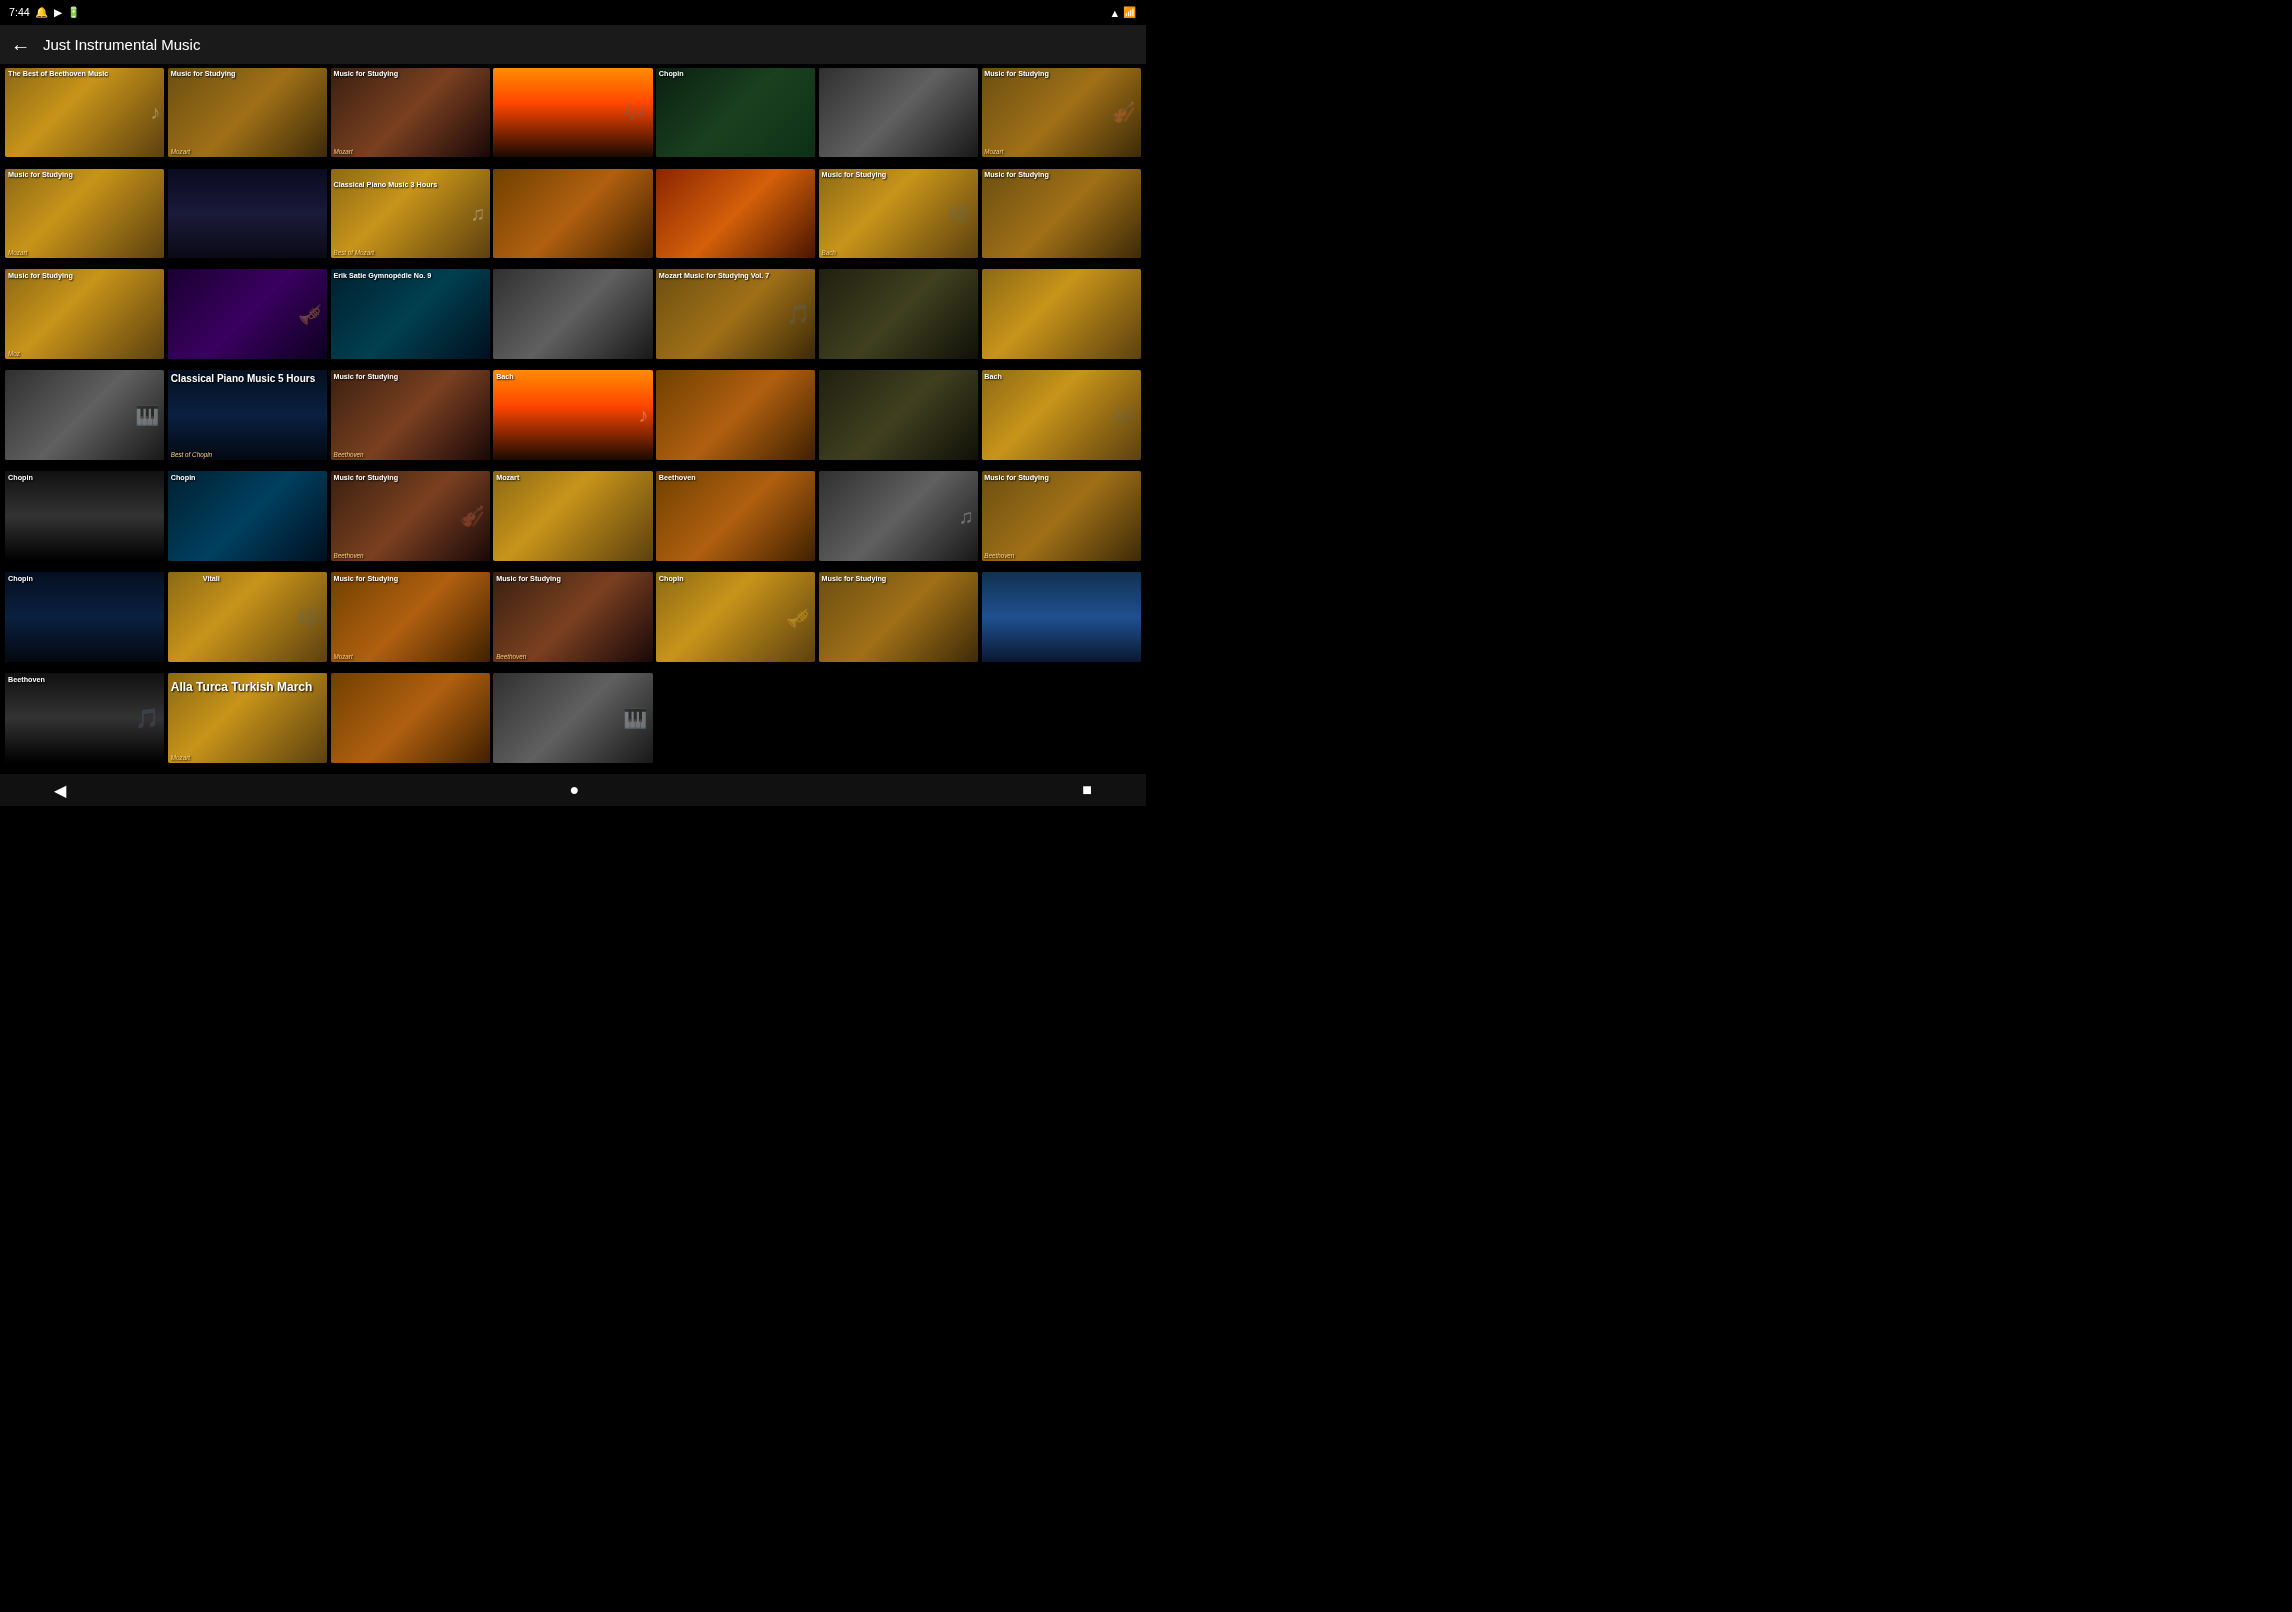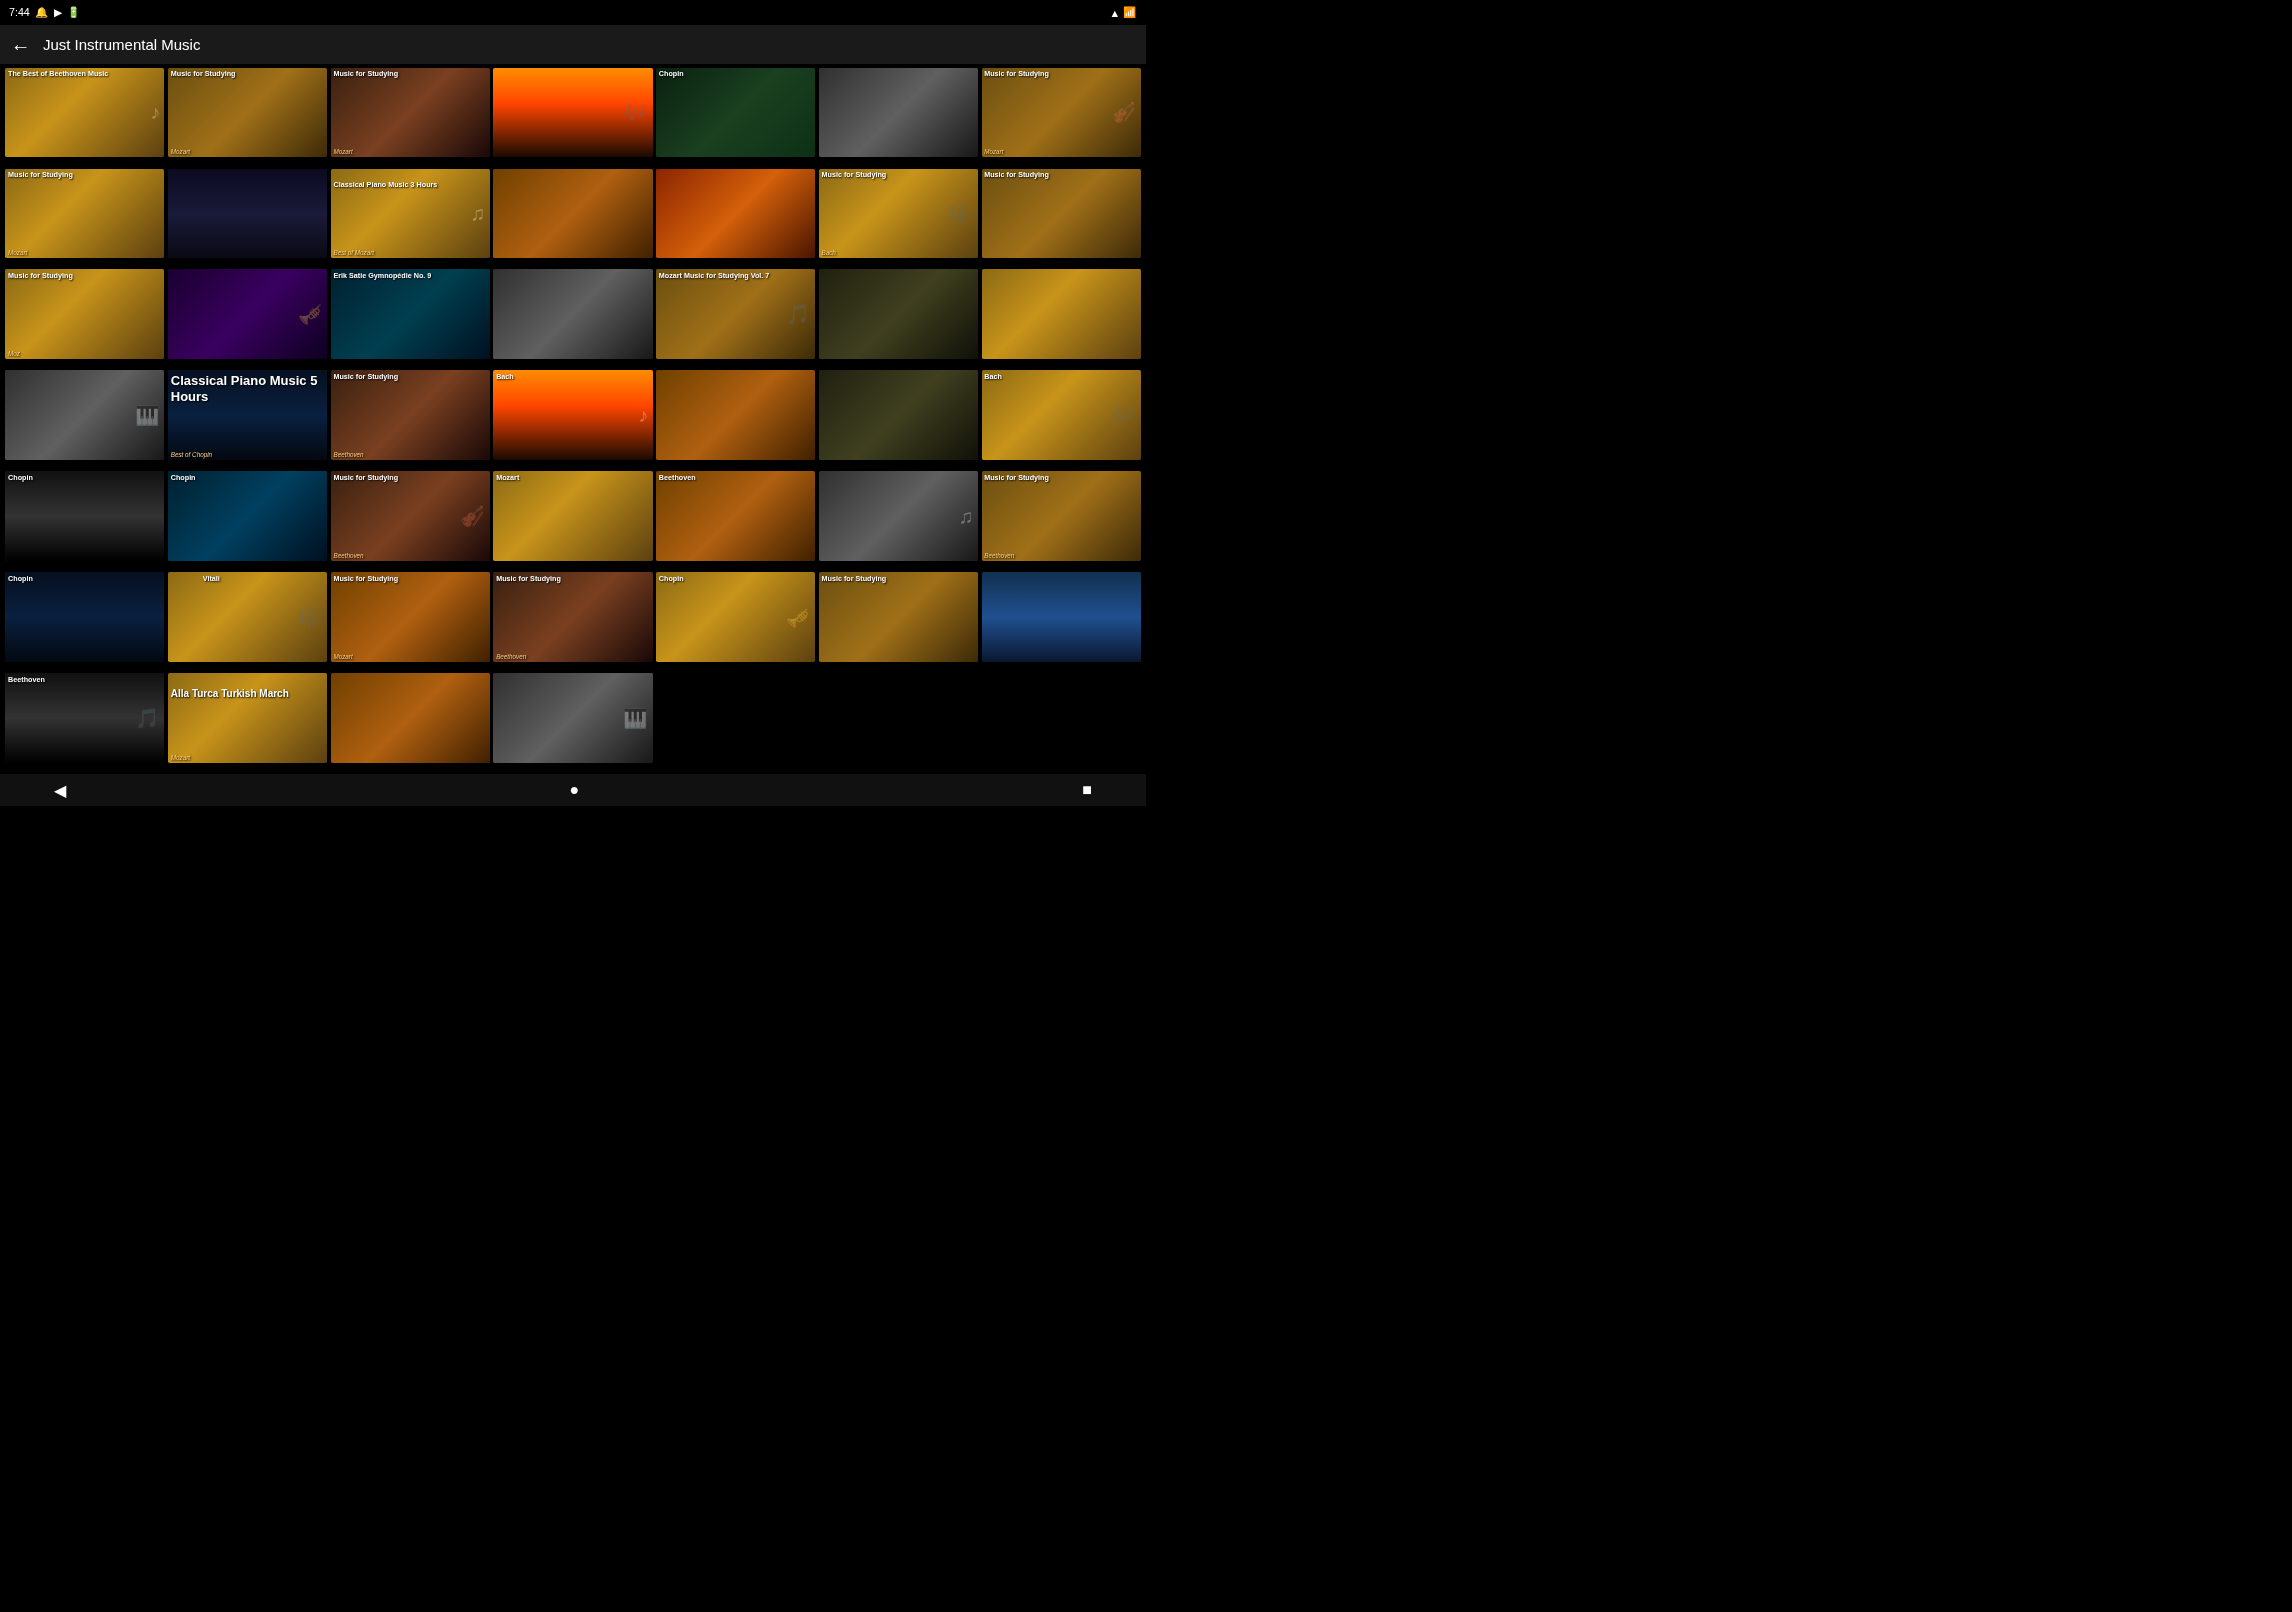--- a/index.html
+++ b/index.html
@@ -240,21 +240,21 @@
     <div class="card">
       <div class="card-bg theme-amber"></div>
     </div>
     <div class="card">
       <div class="card-bg theme-silver">
         <div style="position: absolute; right: 4.5px; top: 50%; transform: translateY(-50%); font-size: 19.7px; opacity: 0.3; color: rgb(255, 255, 255);">🎹</div>
       </div>
     </div>
     <div class="card">
       <div class="card-bg theme-blue"></div>
-      <div class="card-toplabel" style="position: absolute; top: 2.7px; left: 2.7px; right: 2.7px; font-size: 13px; font-weight: bold; color: rgb(255, 255, 255); text-shadow: rgb(0, 0, 0) 0.9px 0.9px 1.8px; line-height: 1.2;">Classical Piano Music 5 Hours</div>
+      <div class="card-toplabel" style="position: absolute; top: 2.7px; left: 2.7px; right: 2.7px; font-size: 10px; font-weight: bold; color: rgb(255, 255, 255); text-shadow: rgb(0, 0, 0) 0.9px 0.9px 1.8px; line-height: 1.2;">Classical Piano Music 5 Hours</div>
       <div style="position: absolute; bottom: 1.8px; left: 2.7px; font-size: 6.3px; color: rgb(255, 208, 128); font-style: italic; text-shadow: rgb(0, 0, 0) 0.9px 0.9px 1.8px;">Best of Chopin</div>
     </div>
     <div class="card">
       <div class="card-bg theme-warm"></div>
       <div class="card-toplabel" style="position: absolute; top: 2.7px; left: 2.7px; right: 2.7px; font-size: 7.2px; font-weight: bold; color: rgb(255, 255, 255); text-shadow: rgb(0, 0, 0) 0.9px 0.9px 1.8px; line-height: 1.2;">Music for Studying</div>
       <div style="position: absolute; bottom: 1.8px; left: 2.7px; font-size: 6.3px; color: rgb(255, 208, 128); font-style: italic; text-shadow: rgb(0, 0, 0) 0.9px 0.9px 1.8px;">Beethoven</div>
     </div>
     <div class="card">
       <div class="card-bg theme-sunset">
         <div style="position: absolute; right: 4.5px; top: 50%; transform: translateY(-50%); font-size: 19.7px; opacity: 0.3; color: rgb(255, 255, 255);">♪</div>
@@ -340,21 +340,21 @@
       <div class="card-bg theme-sky"></div>
     </div>
     <div class="card">
       <div class="card-bg theme-piano">
         <div style="position: absolute; right: 4.5px; top: 50%; transform: translateY(-50%); font-size: 19.7px; opacity: 0.3; color: rgb(255, 255, 255);">🎵</div>
       </div>
       <div class="card-toplabel" style="position: absolute; top: 2.7px; left: 2.7px; right: 2.7px; font-size: 7.2px; font-weight: bold; color: rgb(255, 255, 255); text-shadow: rgb(0, 0, 0) 0.9px 0.9px 1.8px; line-height: 1.2;">Beethoven</div>
     </div>
     <div class="card">
       <div class="card-bg theme-amber"></div>
-      <div class="card-toplabel" style="position: absolute; top: 15px; left: 2.7px; right: 2.7px; font-size: 10px; font-weight: bold; color: rgb(255, 255, 255); text-shadow: rgb(0, 0, 0) 0.9px 0.9px 1.8px; line-height: 1.2;">Alla Turca Turkish March</div>
+      <div class="card-toplabel" style="position: absolute; top: 7px; left: 2.7px; right: 2.7px; font-size: 12px; font-weight: bold; color: rgb(255, 255, 255); text-shadow: rgb(0, 0, 0) 0.9px 0.9px 1.8px; line-height: 1.2;">Alla Turca Turkish March</div>
       <div style="position: absolute; bottom: 1.8px; left: 2.7px; font-size: 6.3px; color: rgb(255, 208, 128); font-style: italic; text-shadow: rgb(0, 0, 0) 0.9px 0.9px 1.8px;">Mozart</div>
     </div>
     <div class="card">
       <div class="card-bg theme-gold"></div>
     </div>
     <div class="card">
       <div class="card-bg theme-silver">
         <div style="position: absolute; right: 4.5px; top: 50%; transform: translateY(-50%); font-size: 19.7px; opacity: 0.3; color: rgb(255, 255, 255);">🎹</div>
       </div>
     </div>

